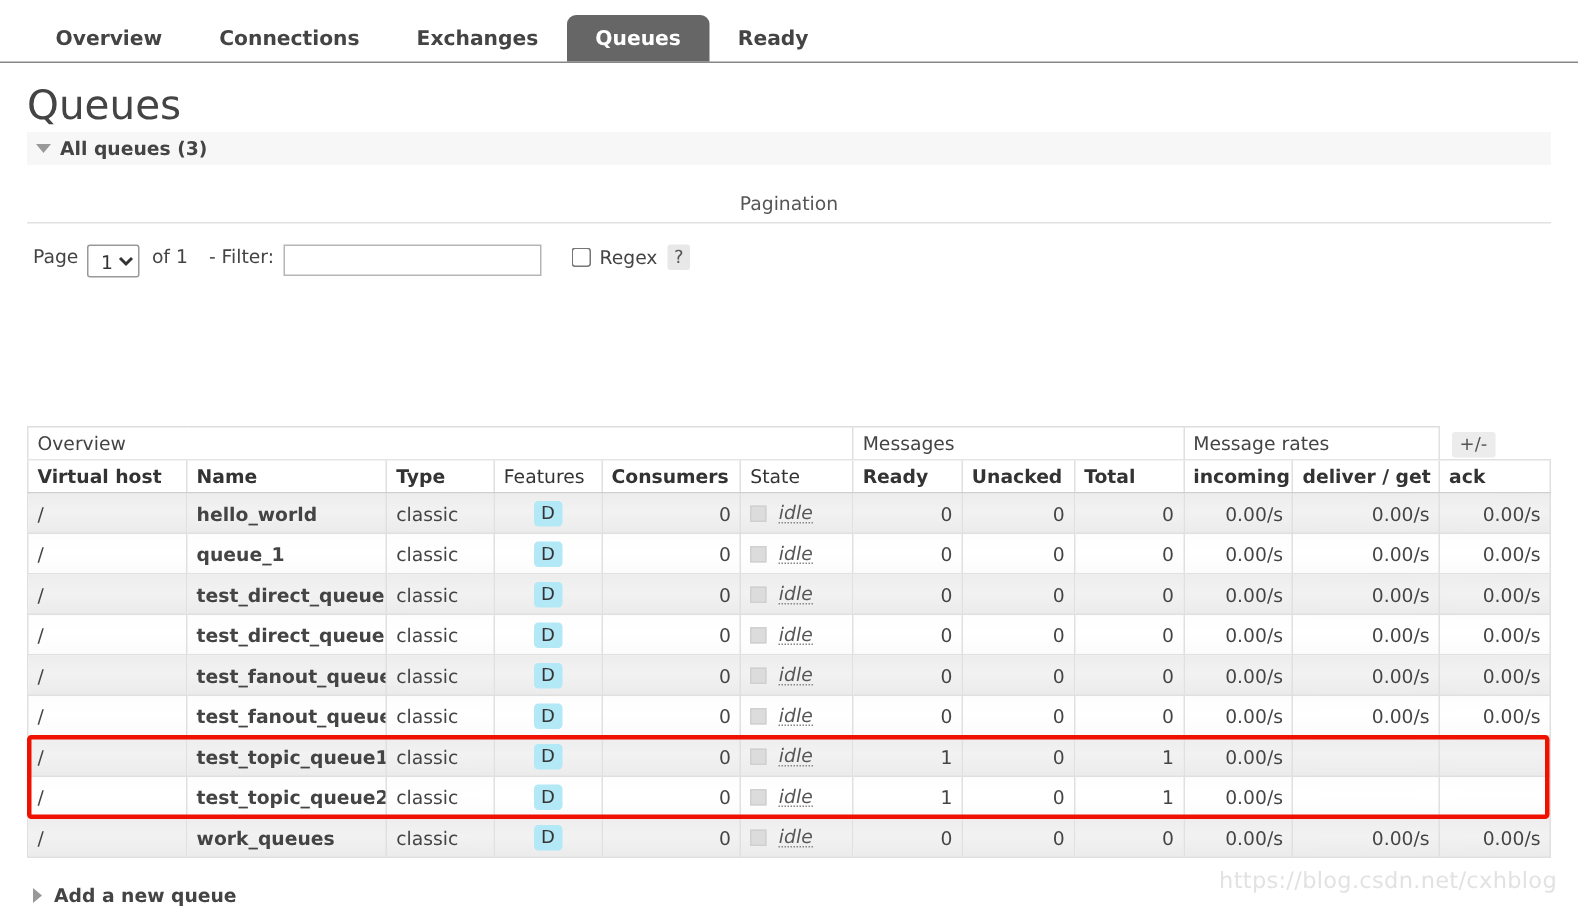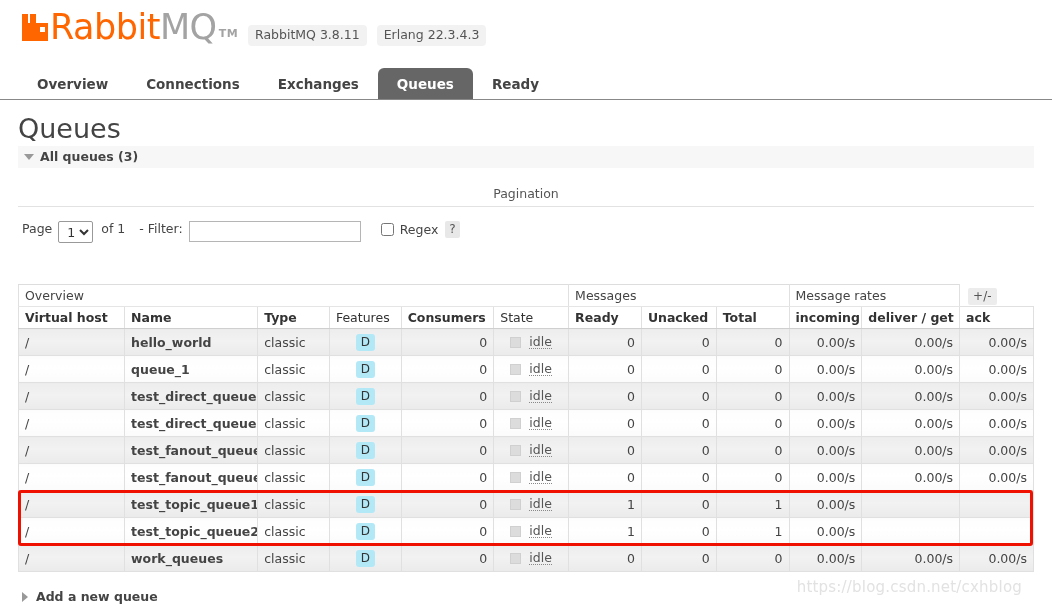--- a/index.html
+++ b/index.html
@@ -118,61 +118,45 @@
   td.c { text-align: center; }
   td.r { text-align: right; }
   td.name { font-weight: bold; color: #333; }
   td.vhost { color: #555; }
   td.type { color: #555; }
 
   .feat-d {
     display: inline-block; background: #b3e8f7; color: #333; font-size: 12px;
     padding: 1px 5px 2px 5px; border-radius: 3px; line-height: 14px;
   }
-  .state-cell { display: flex; align-items: center; justify-content: center; gap: 8px; }
+  .state-cell { display: flex; align-items: center; gap: 8px; font-style: italic; }
   .state-box { width: 11px; height: 11px; background: #dcdcdc; border: 1px solid #d0d0d0; flex: none; }
   .state-txt { color: #555; border-bottom: 1px dotted #888; line-height: 13px; }
 
   
   .redbox {
     position: absolute; left: 18px; top: 490px; width: 1015px; height: 56px;
     border: 3px solid #f01000; border-radius: 3px; pointer-events: none;
   }
 
   
   .addnew {
     position: absolute; left: 18px; top: 589px; width: 1016px;
     display: flex; align-items: center; font-size: 12.5px; font-weight: bold; color: #444;
   }
   .watermark {
-    position: absolute; right: 30px; top: 578px; color: #e2e2e2; font-size: 15px;
+    position: absolute; right: 14px; top: 578px; color: #e2e2e2; font-size: 15px;
     letter-spacing: 0.2px; white-space: nowrap;
   }
 </style>
 </head>
 <body>
 
 <div id="page">
 
-  <div class="header">
-    <div class="logo-wrap">
-      <span class="logo-glyph">
-        <span class="ear1"></span>
-          <span class="ear2"></span>
-          <span class="body"></span>
-          <span class="eye"></span>
-      </span>
-      <span class="logo-text"><span class="rb">Rabbit</span><span class="mq">MQ</span></span>
-      <span class="logo-tm">TM</span>
-    </div>
-    <div class="versions">
-      <span class="ver-badge">RabbitMQ 3.8.11</span>
-      <span class="ver-badge">Erlang 22.3.4.3</span>
-    </div>
-  </div>
 
   <div class="nav">
     <a href="#" class="nav-tab">Overview</a>
     <a href="#" class="nav-tab">Connections</a>
     <a href="#" class="nav-tab">Exchanges</a>
     <a href="#" class="nav-tab active">Queues</a>
     <a href="#" class="nav-tab">Ready</a>
   </div>
 
   <div class="page-title">Queues</div>

